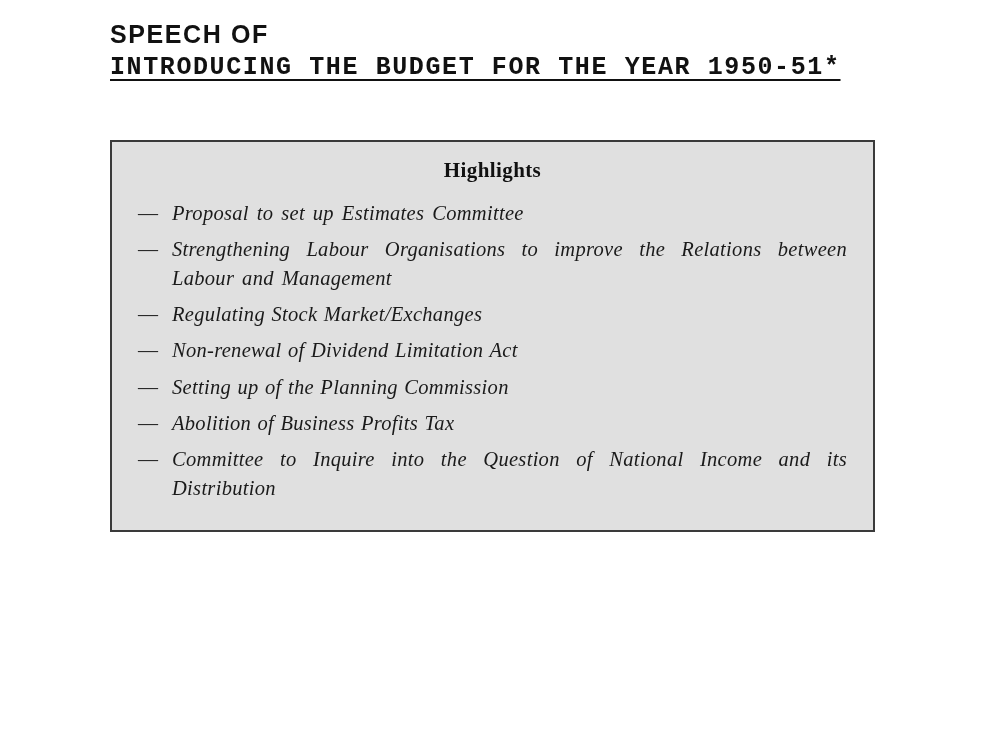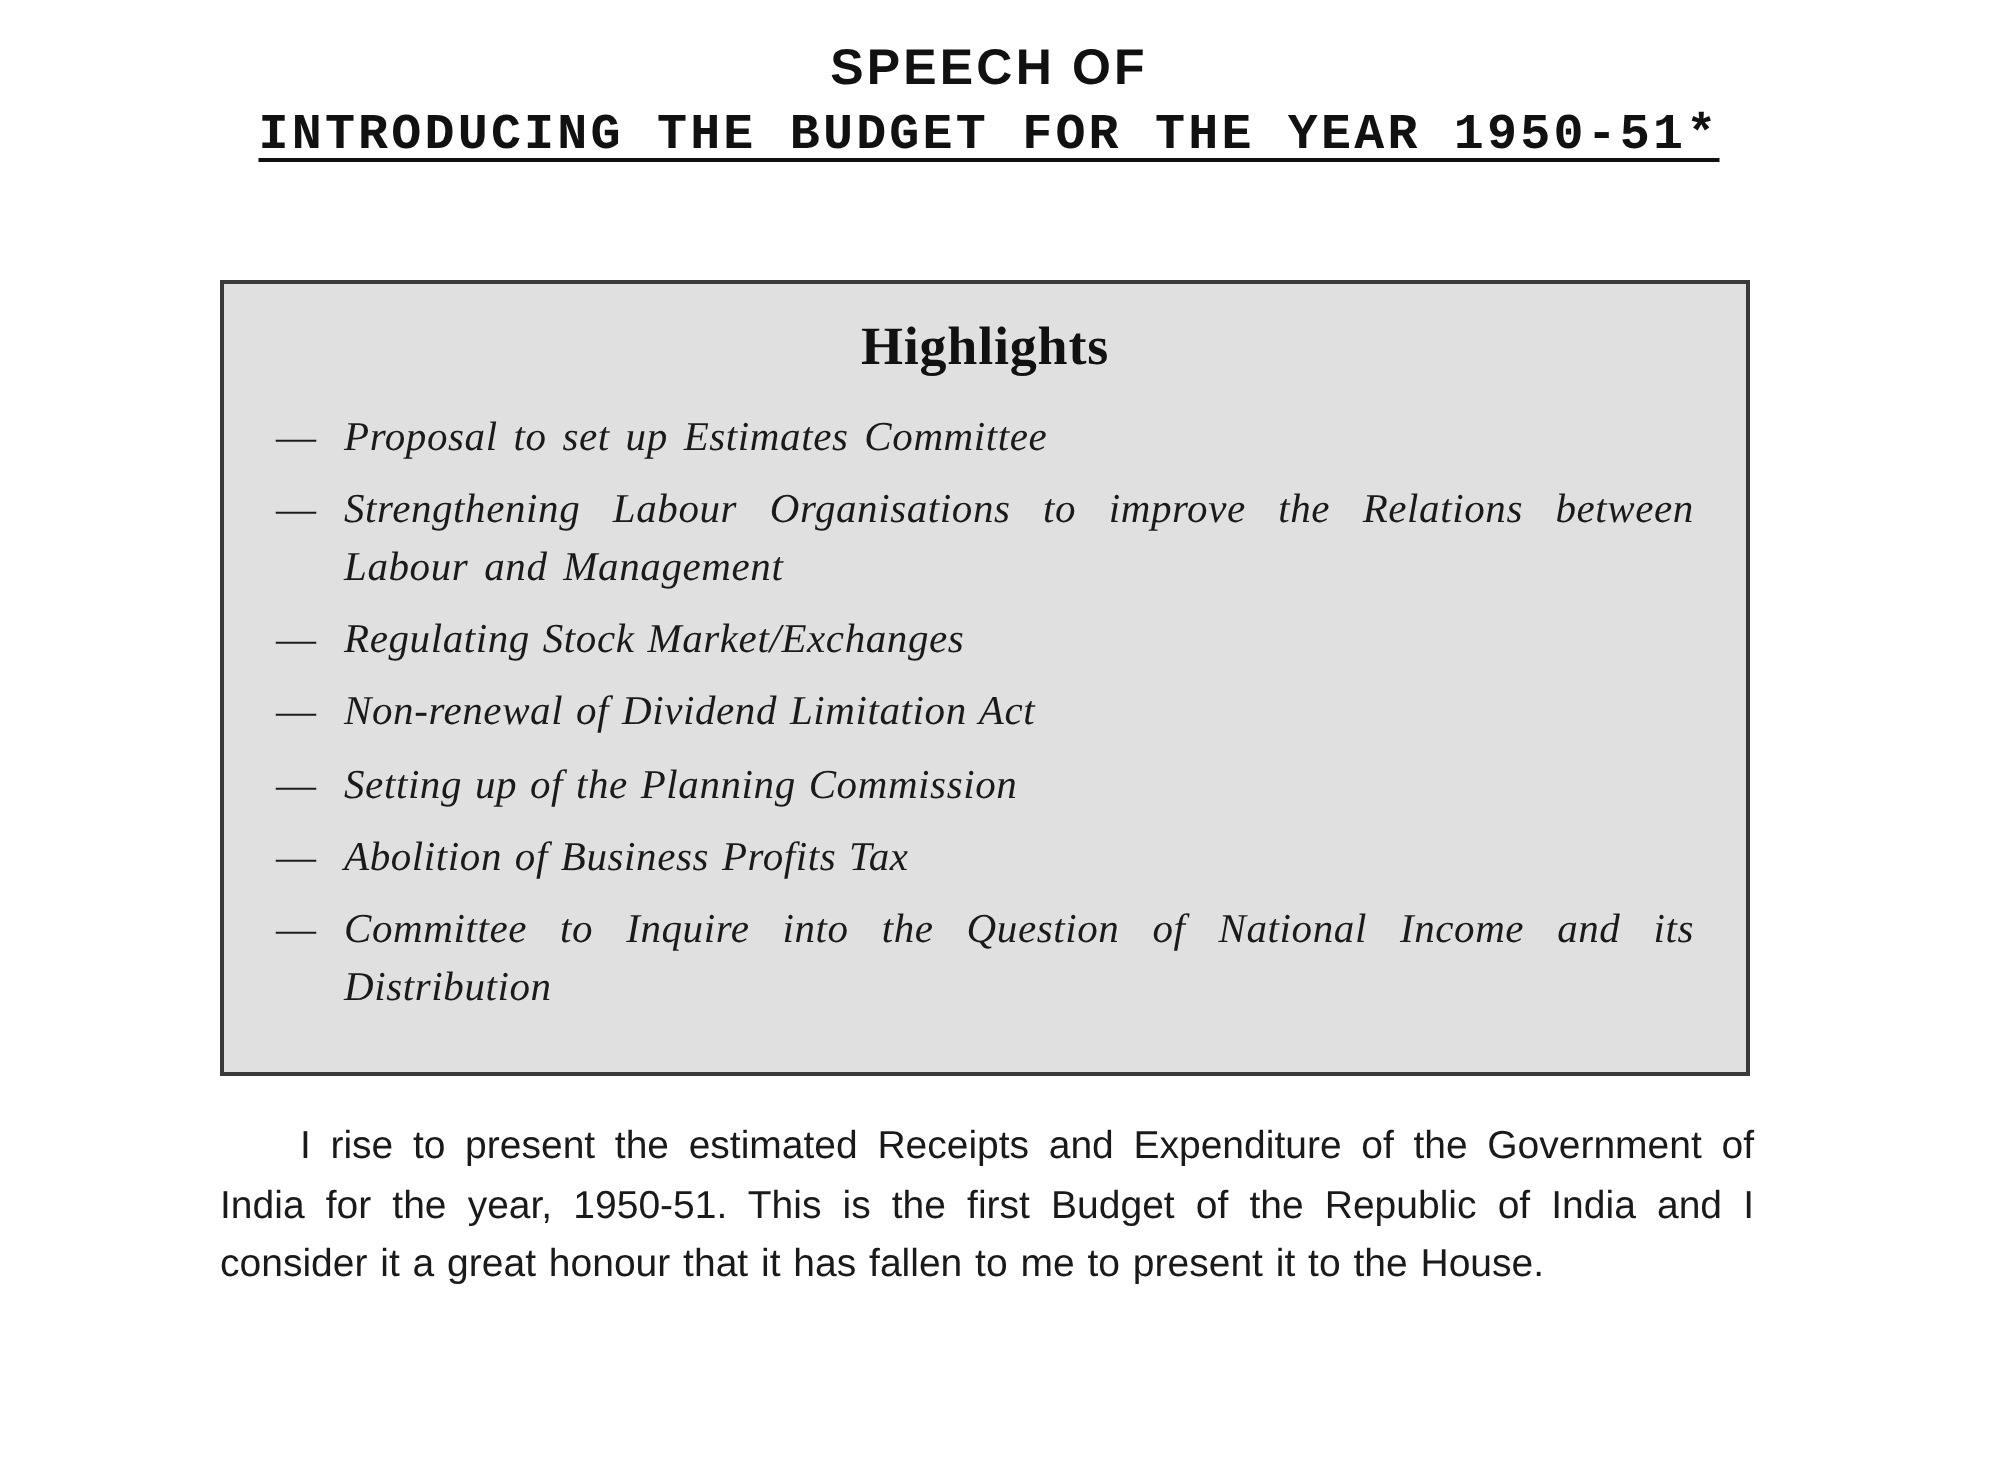--- a/index.html
+++ b/index.html
@@ -18,21 +18,21 @@
   .page {
     width: 999px;
     height: 736px;
     box-sizing: border-box;
     padding: 18px 118px 0 110px;
     position: relative;
   }
 
   
   .title-block {
-    text-align: center;
+    text-align: left;
     font-family: "Liberation Sans", sans-serif;
     font-weight: bold;
     font-size: 25px;
     line-height: 1.32;
     letter-spacing: 1.6px;
     color: #111;
     margin-right: 2px;
   }
   .title-line {
     display: block;
@@ -53,21 +53,21 @@
     border: 2px solid #3a3a3a;
     background: #e0e0e0;
     box-sizing: border-box;
     padding: 16px 26px 20px 26px;
     position: relative;
   }
   .highlights-title {
     text-align: center;
     font-family: "Liberation Serif", serif;
     font-weight: bold;
-    font-size: 27px;
+    font-size: 21px;
     letter-spacing: 0.4px;
     margin-bottom: 16px;
     color: #111;
   }
   ul.highlights-list {
     list-style: none;
     margin: 0;
     padding: 0;
   }
   ul.highlights-list li {
@@ -147,15 +147,14 @@
         <span class="dash">—</span>
         <span class="hl-text">Abolition  of  Business  Profits  Tax</span>
       </li>
       <li class="tight">
         <span class="dash">—</span>
         <span class="hl-text">Committee  to  Inquire  into  the  Question  of  National  Income  and  its  Distribution</span>
       </li>
     </ul>
   </div>
 
-  <p class="body-para">I  rise  to  present  the  estimated  Receipts  and  Expenditure  of  the  Government  of  India  for  the  year,  1950-51.  This  is  the  first  Budget  of  the  Republic  of  India  and  I  consider  it  a  great  honour  that  it  has  fallen  to  me  to  present  it  to  the  House.</p>
 
 </div>
 
 </body></html>

